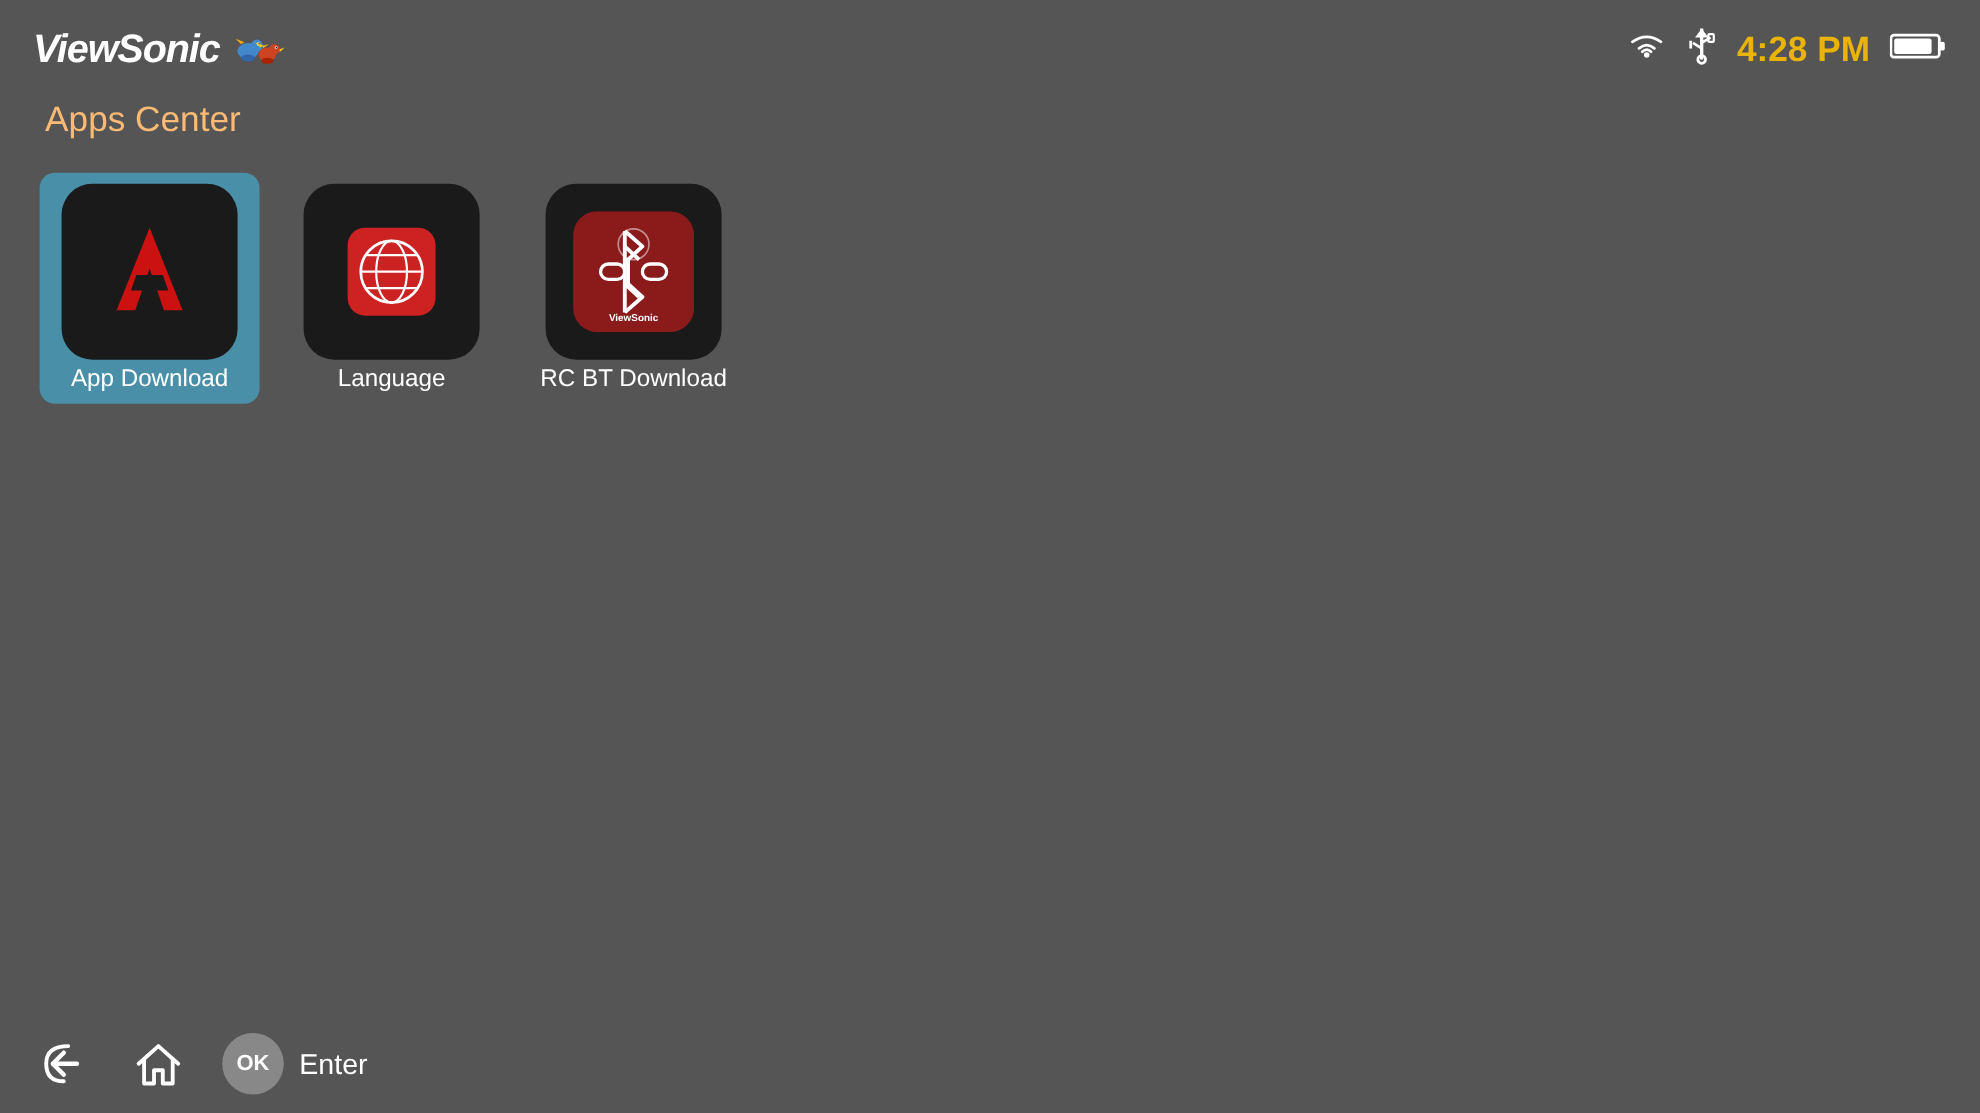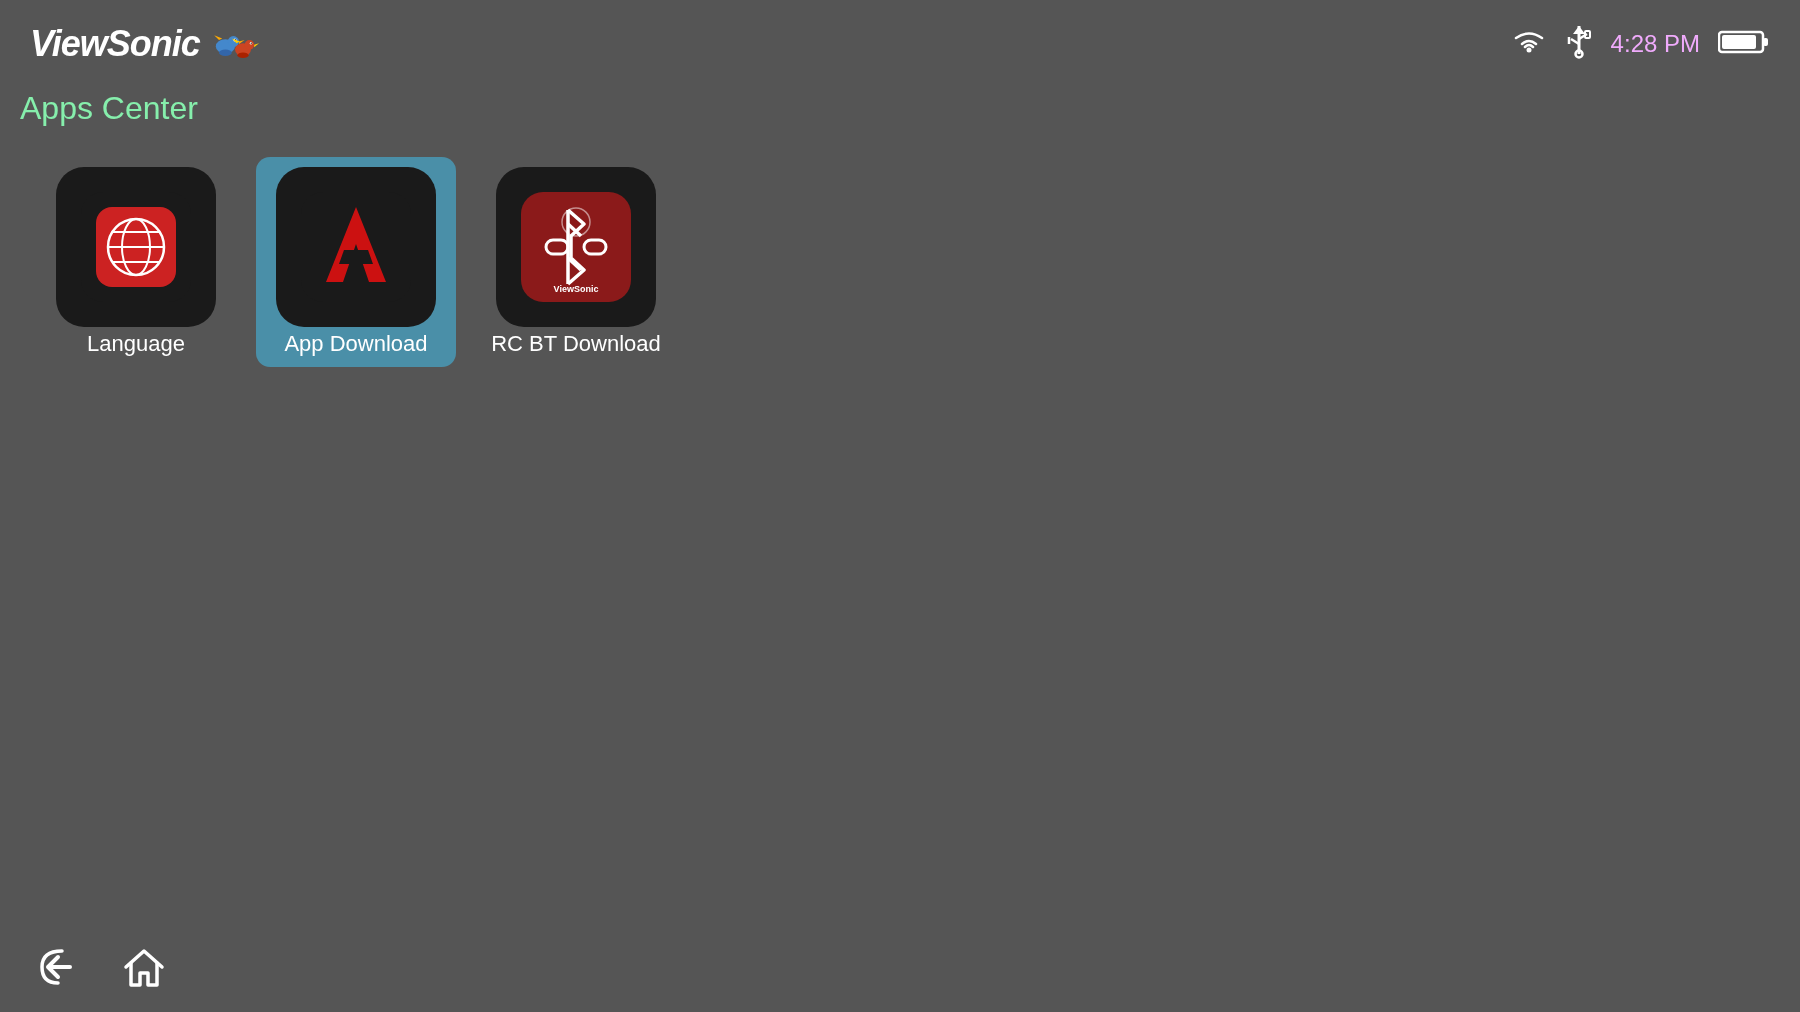--- a/index.html
+++ b/index.html
@@ -42,31 +42,31 @@
       height: 40px;
     }
 
     .status-bar {
       display: flex;
       align-items: center;
       gap: 18px;
     }
 
     .time-text {
-      font-size: 24px;
-      color: #f0abfc;
-      font-weight: 400;
+      font-size: 32px;
+      color: #eab308;
+      font-weight: 700;
     }
 
     
     .page-title {
       font-size: 32px;
       font-weight: 400;
-      color: #86efac;
-      padding: 10px 36px 20px 20px;
+      color: #fdba74;
+      padding: 10px 36px 20px 41px;
     }
 
     
     .apps-grid {
       display: flex;
       flex-direction: row;
       gap: 20px;
       padding: 10px 36px;
       align-items: flex-start;
     }
@@ -232,51 +232,51 @@
         <rect x="4" y="7" width="34" height="14" rx="2" fill="white"></rect>
       </svg>
     </span>
   </div>
 </div>
 
 <div class="page-title">Apps Center</div>
 
 <div class="apps-grid">
 
+  <div class="app-item selected">
+    <div class="icon-app-download">
+
+      <svg width="110" height="110" viewBox="0 0 110 110" xmlns="http://www.w3.org/2000/svg">
+        <rect width="110" height="110" rx="22" fill="#1a1a1a"></rect>
+
+        <polygon points="55,15 85,90 68,90 55,52 42,90 25,90" fill="#cc1111"></polygon>
+        <polygon points="38,72 72,72 67,58 43,58" fill="#1a1a1a"></polygon>
+      </svg>
+    </div>
+    <span class="app-label">App Download</span>
+  </div>
+
   <div class="app-item">
     <div class="icon-language">
 
       <svg width="110" height="110" viewBox="0 0 110 110" xmlns="http://www.w3.org/2000/svg">
         <rect width="110" height="110" rx="22" fill="#1a1a1a"></rect>
 
         <rect x="15" y="15" width="80" height="80" rx="16" fill="#cc2222"></rect>
 
         <circle cx="55" cy="55" r="28" fill="none" stroke="white" stroke-width="2.5"></circle>
         <ellipse cx="55" cy="55" rx="14" ry="28" fill="none" stroke="white" stroke-width="2"></ellipse>
         <line x1="28" y1="55" x2="82" y2="55" stroke="white" stroke-width="2"></line>
         <line x1="31" y1="40" x2="79" y2="40" stroke="white" stroke-width="2"></line>
         <line x1="31" y1="70" x2="79" y2="70" stroke="white" stroke-width="2"></line>
       </svg>
     </div>
     <span class="app-label">Language</span>
   </div>
 
-  <div class="app-item selected">
-    <div class="icon-app-download">
-
-      <svg width="110" height="110" viewBox="0 0 110 110" xmlns="http://www.w3.org/2000/svg">
-        <rect width="110" height="110" rx="22" fill="#1a1a1a"></rect>
-
-        <polygon points="55,15 85,90 68,90 55,52 42,90 25,90" fill="#cc1111"></polygon>
-        <polygon points="38,72 72,72 67,58 43,58" fill="#1a1a1a"></polygon>
-      </svg>
-    </div>
-    <span class="app-label">App Download</span>
-  </div>
-
   <div class="app-item">
     <div class="icon-rc-bt">
 
       <svg width="110" height="110" viewBox="0 0 110 110" xmlns="http://www.w3.org/2000/svg">
         <rect width="110" height="110" rx="22" fill="#8b1a1a"></rect>
 
         <path d="M47 18 L63 32 L50 44 L50 66 L63 78 L47 92" stroke="white" stroke-width="3.5" fill="none" stroke-linejoin="round"></path>
         <line x1="47" y1="18" x2="47" y2="92" stroke="white" stroke-width="3.5"></line>
         <line x1="47" y1="32" x2="60" y2="44" stroke="white" stroke-width="3.5"></line>
         <line x1="47" y1="66" x2="60" y2="78" stroke="white" stroke-width="3.5"></line>
@@ -303,13 +303,17 @@
     </svg>
   </div>
 
   <div class="bottom-btn">
     <svg width="52" height="52" viewBox="0 0 52 52" fill="none" xmlns="http://www.w3.org/2000/svg">
       <path d="M8 26 L26 10 L44 26" stroke="white" stroke-width="3.5" stroke-linecap="round" stroke-linejoin="round" fill="none"></path>
       <path d="M13 22 L13 44 L22 44 L22 32 L30 32 L30 44 L39 44 L39 22" stroke="white" stroke-width="3.5" stroke-linecap="round" stroke-linejoin="round" fill="none"></path>
     </svg>
   </div>
 
+  <div class="ok-btn-wrapper">
+    <div class="ok-circle">OK</div>
+    <span class="ok-label">Enter</span>
+  </div>
 </div>
 
 </body></html>

